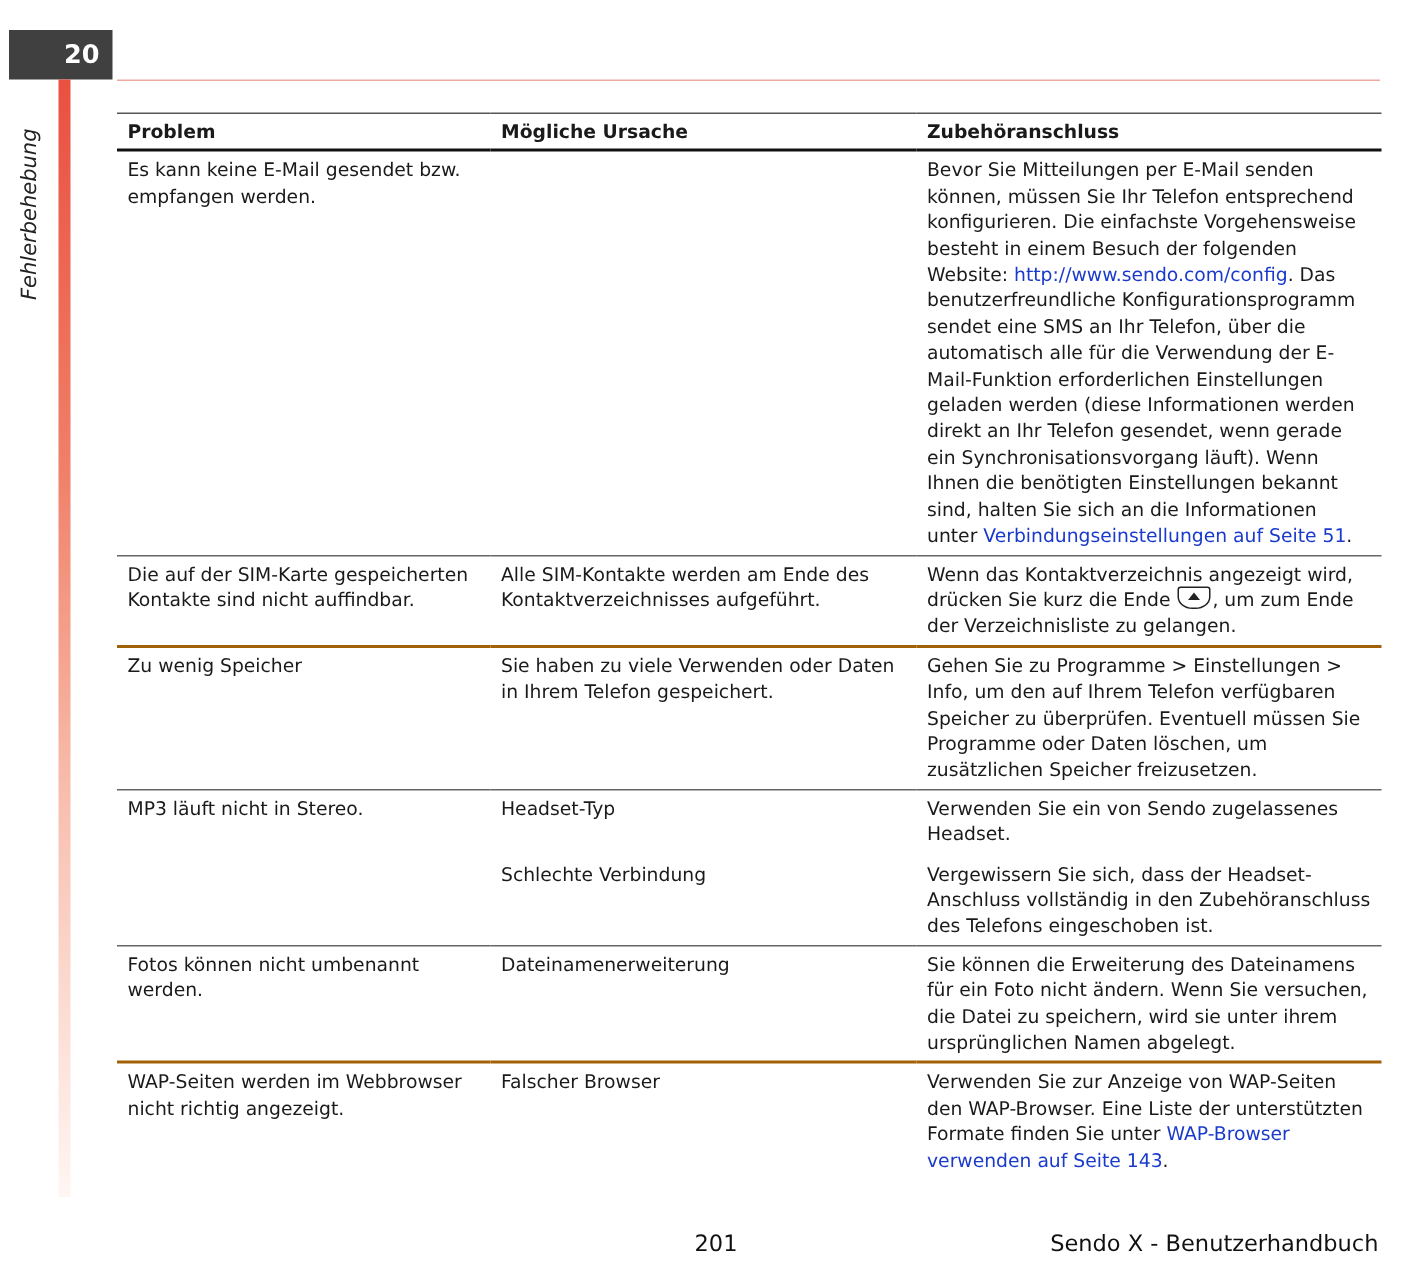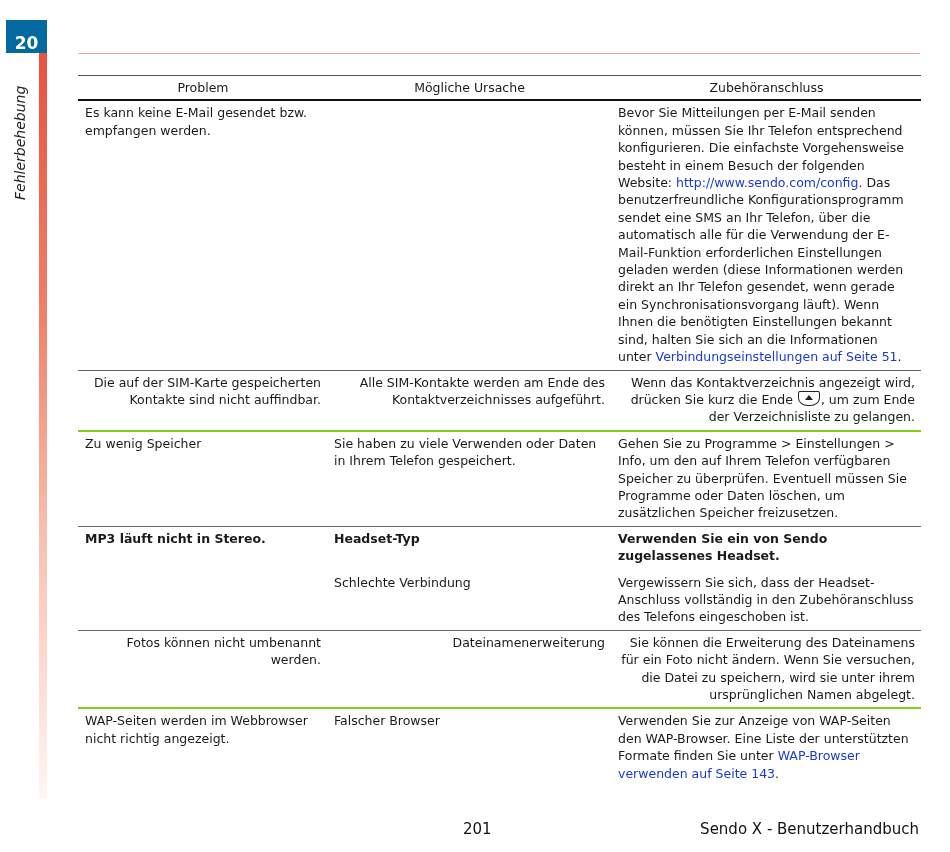--- a/index.html
+++ b/index.html
@@ -1,35 +1,35 @@
 <!DOCTYPE html>
 <html><head>
 <meta charset="utf-8">
 <style>
   html, body { margin:0; padding:0; background:#ffffff; }
   body { width:950px; height:852px; position:relative; overflow:hidden;
          font-family:"DejaVu Sans","Liberation Sans",sans-serif; color:#1a1a1a; }
   .chapter-tab { position:absolute; left:6px; top:20px; width:41px; height:33px;
-                 background:#0369a1; color:#fff; font-weight:bold; font-size:17px;
-                 display:flex; align-items:flex-end; justify-content:center; }
+                 background:#404040; color:#fff; font-weight:bold; font-size:17px;
+                 display:flex; align-items:center; justify-content:center;padding-left:28px; }
   .side-bar { position:absolute; left:39px; top:53px; width:8px; height:745px;
               background:linear-gradient(to bottom,#ea5040 0%,#f08068 35%,#f8c0b0 65%,#fff6f3 100%); }
   .side-title { position:absolute; left:10px; top:200px; width:24px; height:0;
                 transform-origin:0 0; transform:rotate(-90deg); white-space:nowrap;
                 font-style:italic; font-size:14px; color:#222; }
   .side-title span { position:absolute; left:0; top:2px; }
   .top-rule { position:absolute; left:78px; top:53px; width:842px; height:1px; background:#f0a8a0; }
   table.trouble { position:absolute; left:78px; top:75px; width:843px; border-collapse:collapse;
                   font-size:12.5px; line-height:17.4px; }
-  table.trouble th { text-align:center; font-weight:normal; padding:3px 6px 3px 7px;
+  table.trouble th { text-align:left; font-weight:bold; padding:3px 6px 3px 7px;
                      border-top:1px solid #555; border-bottom:2px solid #111; }
   table.trouble td { vertical-align:top; padding:3px 6px 4px 7px; }
   table.trouble tr.group-end td { border-bottom:1px solid #666; }
-  table.trouble tr.group-end.dark td { border-bottom:2px solid #84cc16;text-align:right; }
-  table.trouble tr.sub td { padding-bottom:6px;font-weight:bold; }
+  table.trouble tr.group-end.dark td { border-bottom:2px solid #a16207; }
+  table.trouble tr.sub td { padding-bottom:6px; }
   col.c1 { width:249px; } col.c2 { width:284px; } col.c3 { width:310px; }
   .link { color:#1a3acc; }
   .link.it { }
   .key-icon { display:inline-block; width:20px; height:13px; border:1.5px solid #222;
               border-radius:2px 2px 10px 10px / 2px 2px 8px 8px; vertical-align:-2px;
               position:relative; margin:0 1px; }
   .key-icon::after { content:""; position:absolute; left:6px; top:3px; border-left:4px solid transparent;
                      border-right:4px solid transparent; border-bottom:5px solid #222; }
   .footer-page { position:absolute; left:463px; top:820px; height:18px; display:flex; align-items:center;
                  font-size:15px; color:#111;flex-direction:column; }

